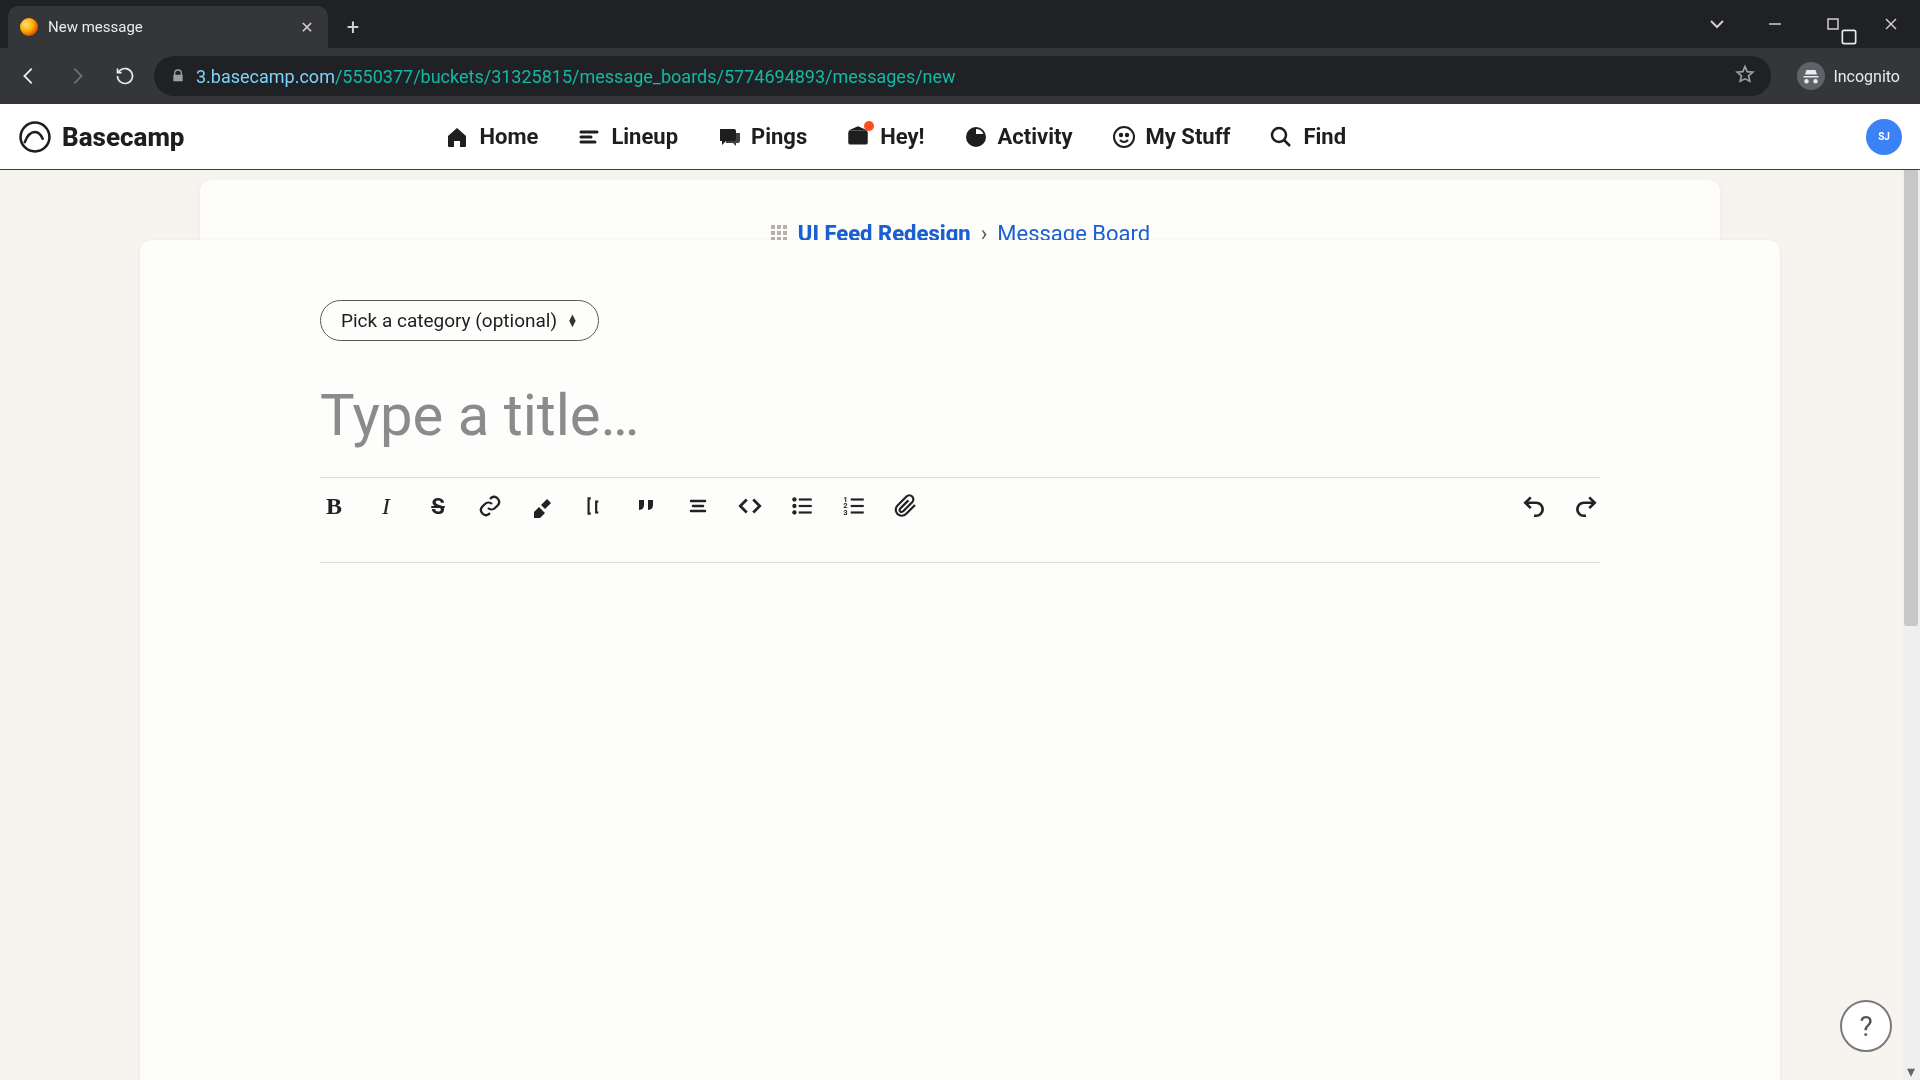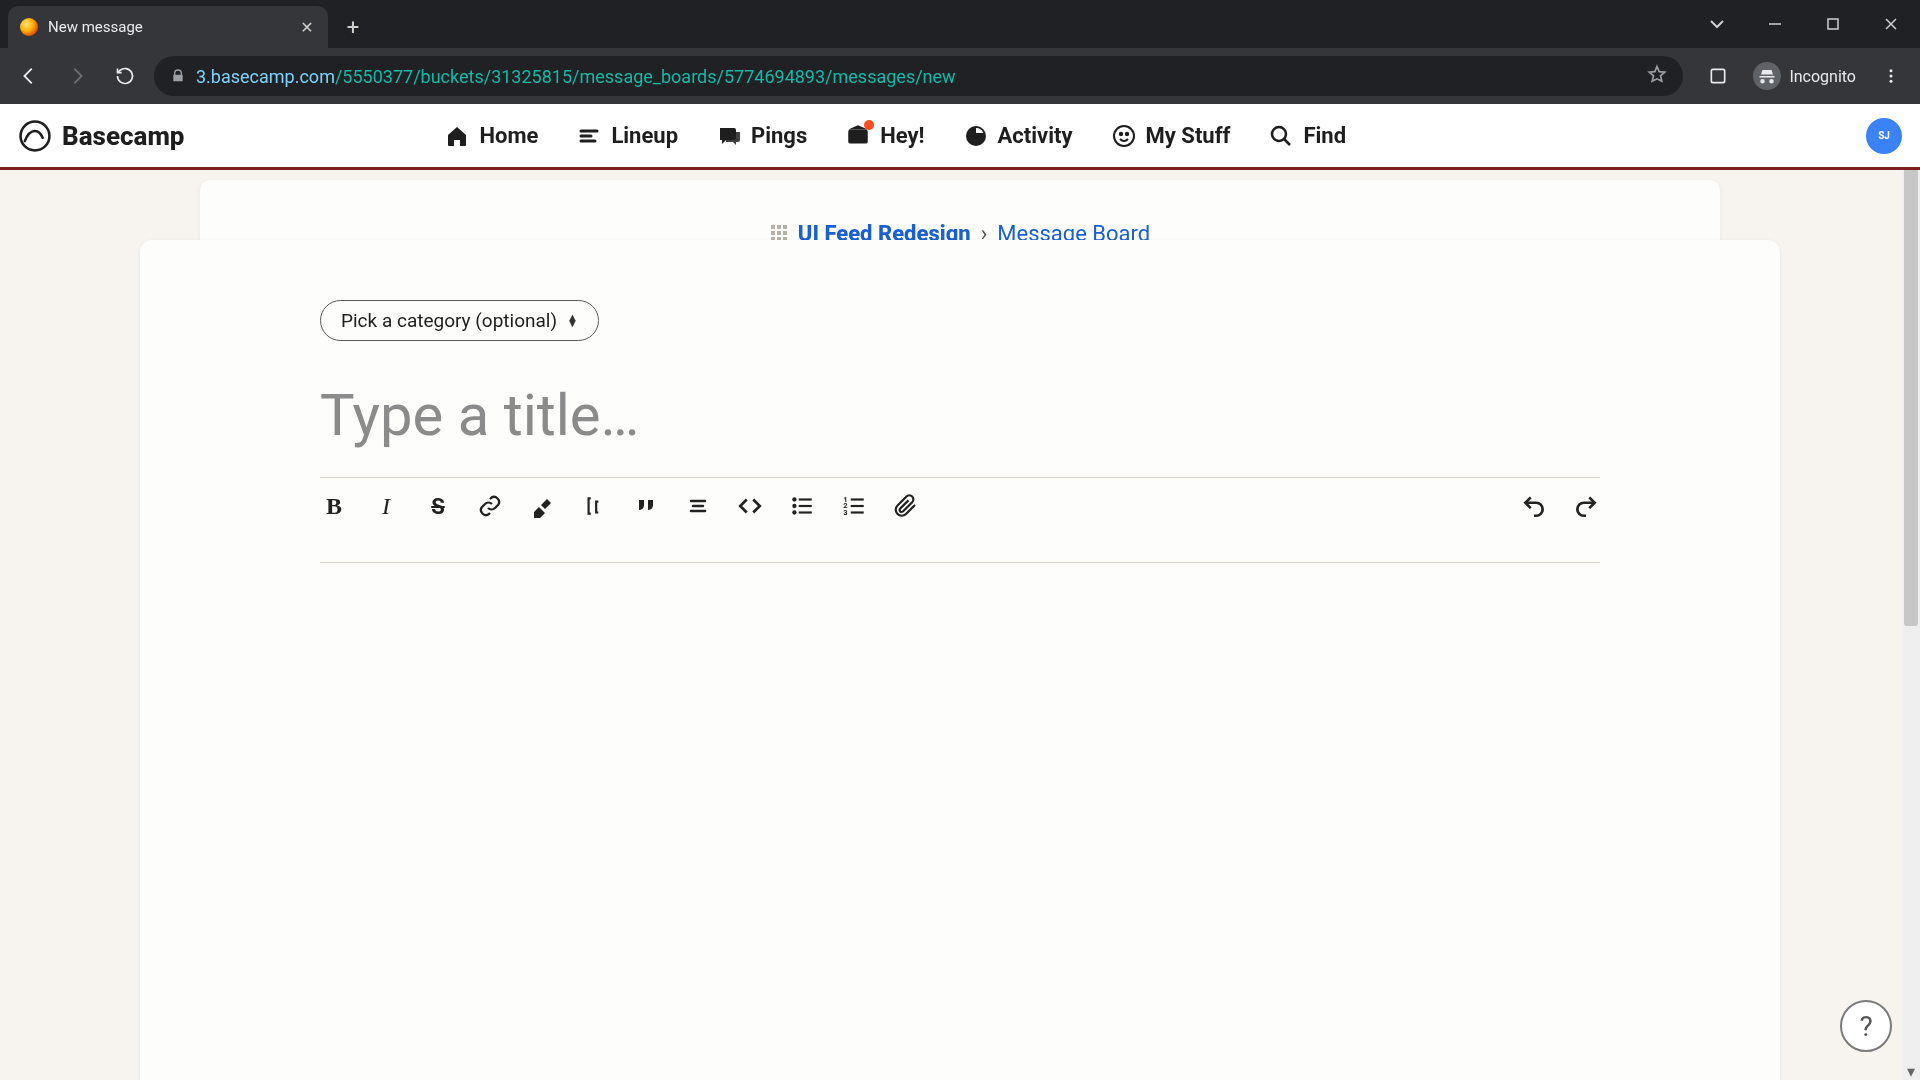--- a/index.html
+++ b/index.html
@@ -15,26 +15,26 @@
     .winctrls{margin-left:auto;display:flex;align-items:center;height:48px;}
     .winctrls span{width:58px;height:48px;color:#cfcfcf;display:flex;align-items:center;justify-content:center;}
     .winctrls svg{stroke:#cfcfcf;}
     .addrrow{height:56px;background:#35363a;display:flex;align-items:center;padding:0 10px;gap:10px;}
     .iconbtn{width:38px;height:38px;border-radius:50%;display:flex;align-items:center;justify-content:center;color:#e8eaed;}
     .iconbtn.dim{color:#6e6f72;}
     .addrbar{flex:1;height:40px;background:#202124;border-radius:20px;display:flex;align-items:center;padding:0 16px;gap:10px;color:#bfbfbf;font-size:18px;}
     .addrbar .lock{color:#9aa0a6;display:flex;align-items:center;}
     .addrbar .host{color:#7dd3fc;}
     .addrbar .path{color:#14b8a6;}
-    .right-icons{display:flex;align-items:center;gap:6px;margin-left:6px;}
+    .right-icons{display:flex;align-items:center;gap:6px;margin-left:6px;flex-direction:column;}
     .incog-badge{display:flex;align-items:center;gap:8px;color:#e8eaed;font-size:16px;padding:0 10px;}
     .incog-av{width:28px;height:28px;border-radius:50%;background:#5f6368;display:flex;align-items:center;justify-content:center;}
     
     .page{flex:1;background:#f7f3ee;overflow:hidden;position:relative;}
-    .topnav{height:66px;background:#fff;display:flex;align-items:center;padding:0 18px;border-bottom:3px solid #7f1d1d;position:relative;z-index:2;}
+    .topnav{height:66px;background:#fff;display:flex;align-items:center;padding:0 18px;border-bottom:1px solid #7f1d1d;position:relative;z-index:2;}
     .logo{display:flex;align-items:center;gap:10px;font-weight:800;font-size:26px;color:#1e1e1e;}
     .logo .mark{width:34px;height:34px;}
     .navitems{display:flex;gap:38px;align-items:center;margin:0 auto;}
     .navitem{display:flex;align-items:center;gap:9px;font-weight:700;font-size:22px;color:#1e1e1e;cursor:pointer;}
     .navitem .ic{width:26px;height:26px;display:flex;align-items:center;justify-content:center;color:#1e1e1e;position:relative;}
     .hey-dot{position:absolute;top:-3px;right:-3px;width:10px;height:10px;border-radius:50%;background:#ff4d1f;}
     .avatar{width:36px;height:36px;border-radius:50%;background:#3b82f6;color:#fff;font-weight:700;display:flex;align-items:center;justify-content:center;font-size:10px;margin-left:auto;}
     
     .wrap{position:relative;margin:0 auto;width:1640px;}
     .crumbcard{position:absolute;top:10px;left:60px;right:60px;height:88px;background:#fdfdfc;border-radius:10px;box-shadow:0 2px 6px rgba(0,0,0,.05);display:flex;align-items:center;justify-content:center;padding-top:18px;}

